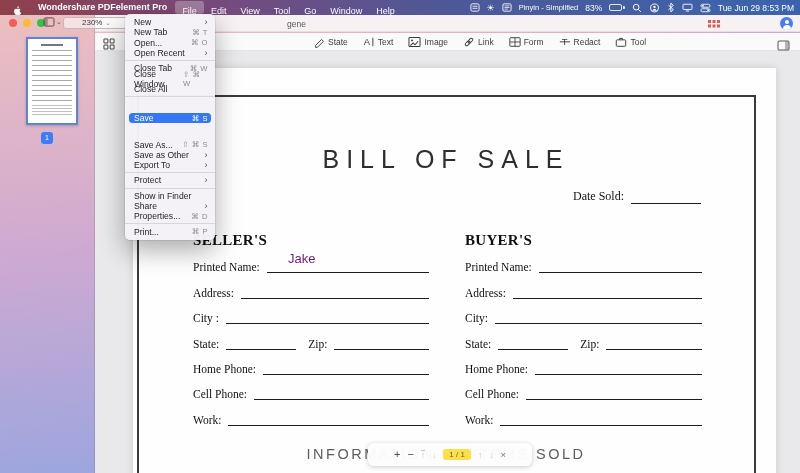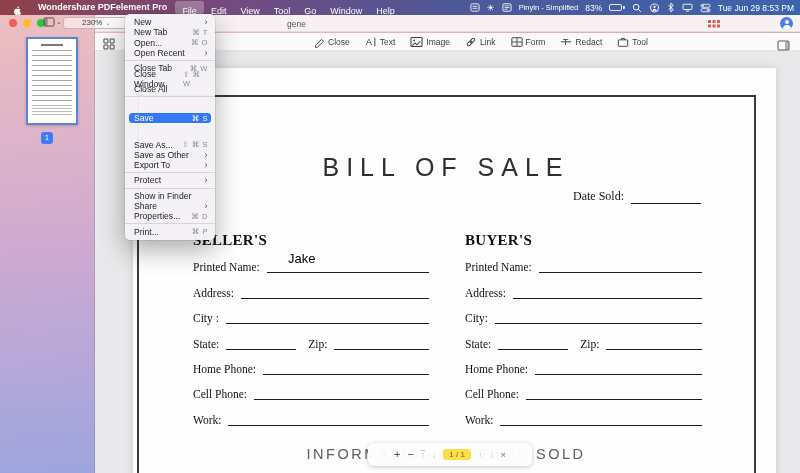--- a/index.html
+++ b/index.html
@@ -78,36 +78,36 @@
   
   .docpane { position:absolute; left:95px; top:51px; right:0; bottom:0; background:#e9e8ea; overflow:hidden; z-index:4; }
   .page { position:absolute; left:38px; top:17px; width:643px; height:430px; background:#fefefe;
     box-shadow:0 0 8px rgba(0,0,0,.13); }
   .bline { position:absolute; background:#3a3a3a; }
   .b-top { left:4px; top:27px; width:619px; height:2px; }
   .b-left { left:4px; top:27px; width:2px; bottom:0; }
   .b-right { left:621px; top:27px; width:2px; bottom:0; }
 
   .doc-title { position:absolute; left:4px; top:77px; width:618px; text-align:center;
-    font-size:25px; font-weight:300; letter-spacing:7px; color:#2e2e2e;margin-top:8px; }
+    font-size:25px; font-weight:300; letter-spacing:7px; color:#2e2e2e; }
   .date-row { position:absolute; left:440px; top:121px; display:flex; align-items:flex-end;
     font-family:"Liberation Serif", serif; font-size:12px; color:#101010; }
   .date-row .fline { width:70px; }
 
   .fcol { position:absolute; top:166px; font-family:"Liberation Serif", serif; font-size:11.5px; color:#101010; }
   .fcol.seller { left:60px; width:236px; }
   .fcol.buyer { left:332px; width:237px; }
   .fheading { font-weight:bold; font-size:15px; height:14px; line-height:12px; letter-spacing:.3px; }
   .frow { display:flex; align-items:flex-end; height:25.4px; position:relative; }
   .flabel { white-space:nowrap; }
   .fline { flex:1; border-bottom:1.6px solid #1c1c1c; height:2px; margin-left:7px; }
   .fline.short { flex:0 0 70px; }
   .flabel.zip { margin-left:12px; }
   .jake { position:absolute; left:95px; top:3px; font-family:"Liberation Sans", sans-serif;
-    font-size:13px; color:#000000; }
+    font-size:13px; color:#701a75; }
 
   .section-heading { position:absolute; left:4px; top:378px; width:618px; text-align:center;
     font-size:14.5px; font-weight:300; letter-spacing:2.5px; color:#5d5d5d; }
 
   
   .pager { position:absolute; left:273px; top:392px; width:164px; height:23px; z-index:20;
     background:rgba(253,253,253,.97); border-radius:6px; box-shadow:0 1px 5px rgba(0,0,0,.22);
     display:flex; align-items:center; justify-content:center; gap:7px; font-size:10px; color:#4a4a4a; }
   .pager .dim { color:#c7c7c9; font-size:8.5px; }
   .pager .pg { background:#fde047; border-radius:3px; padding:1px 6px; font-size:8px; color:#5d5d5d; }
@@ -219,21 +219,21 @@
             <rect x="1" y="7.7" width="4.3" height="4.3" rx=".8"></rect>
             <rect x="7.7" y="7.7" width="4.3" height="4.3" rx=".8"></rect>
           </g>
         </svg>
     </span>
     <div class="tool-buttons">
       <span class="tbtn">
         <svg width="12" height="12" viewBox="0 0 14 14">
             <path d="M3 11l7-7 2.2 2.2-7 7H3v-2.2z" fill="none" stroke="#3c3c3c" stroke-width="1.1"></path>
           </svg>
-        <span>Close</span>
+        <span>State</span>
       </span>
       <span class="tbtn">
         <svg width="12" height="12" viewBox="0 0 14 14">
             <text x="1" y="11" font-size="11" fill="#3c3c3c" font-family="sans-serif">A</text>
             <path d="M11.5 2v10" stroke="#3c3c3c" stroke-width="1.1"></path>
           </svg>
         <span>Text</span>
       </span>
       <span class="tbtn">
         <svg width="13" height="12" viewBox="0 0 14 13">

